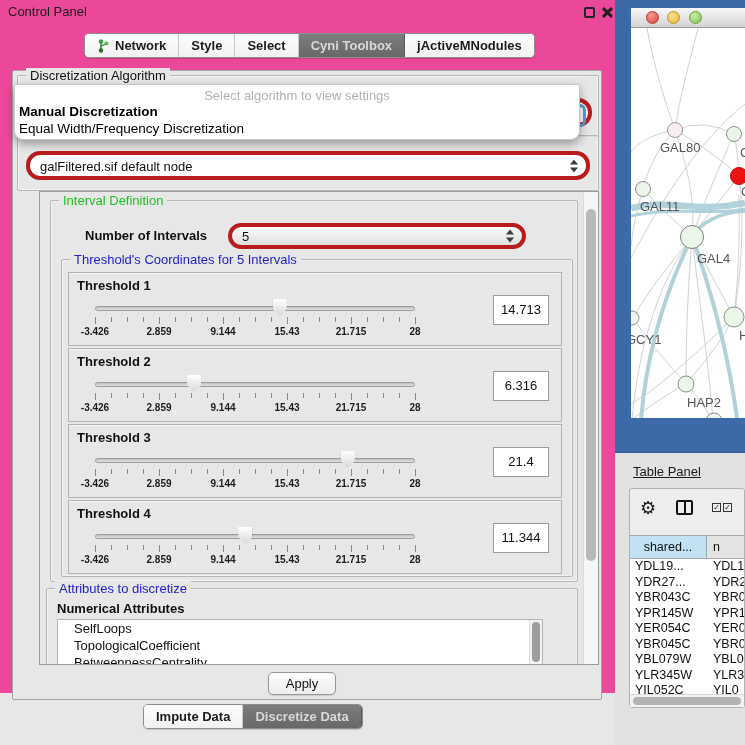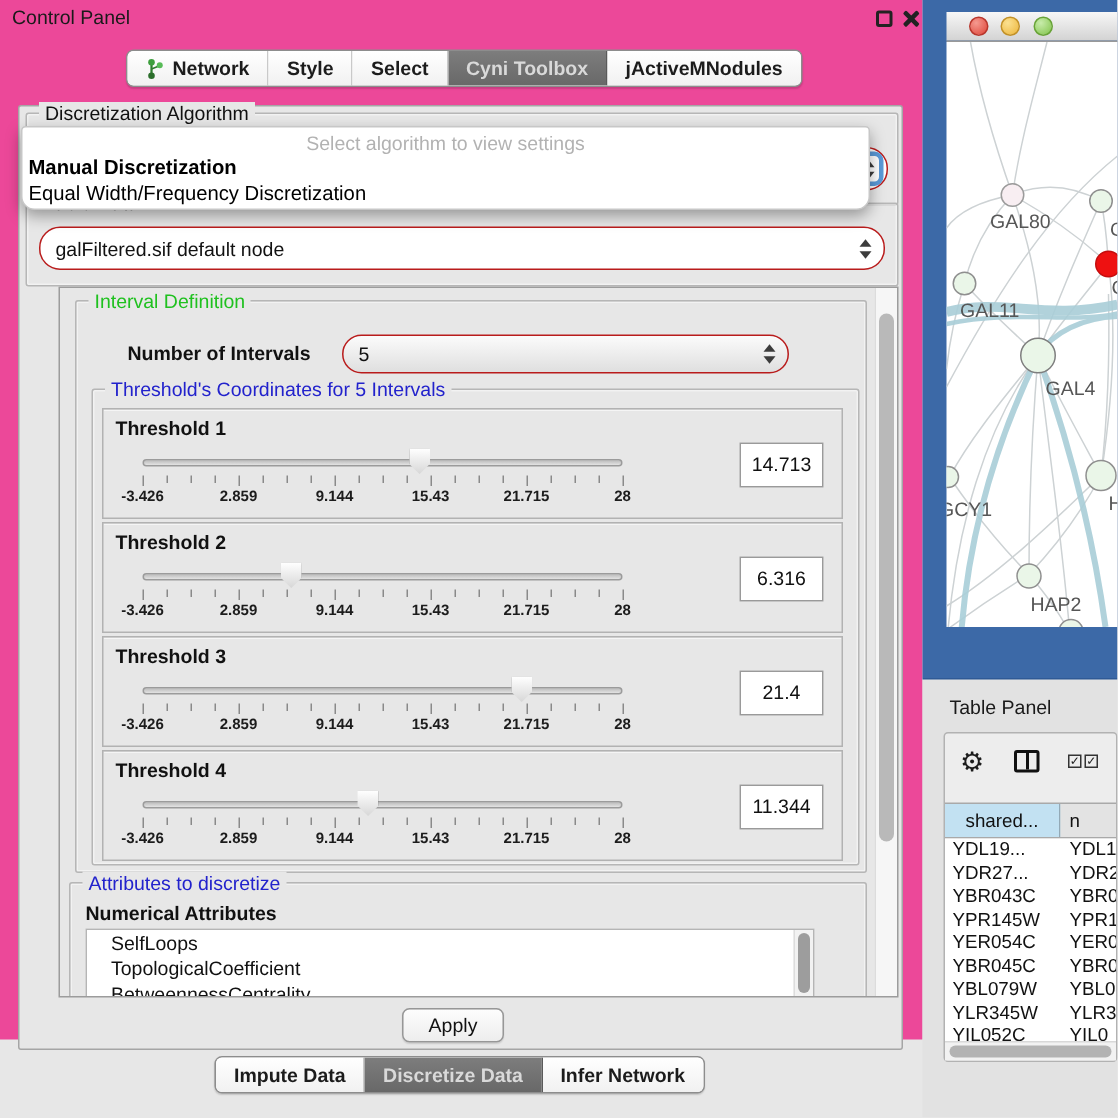--- a/index.html
+++ b/index.html
@@ -25,21 +25,21 @@
   .bottom-tabbar { left:143px; top:704px; }
 
   .net-tab-icon { display:inline-block; width:13px; height:14px; }
 
   .content-box { position:absolute; left:12px; top:70px; width:590px; height:630px; border:1px solid #a5a5a5; border-radius:2px; background:#e7e7e7; }
 
   .group { position:absolute; border:1px solid #b6b6b6; border-radius:2px; box-shadow:inset 0 0 0 1px rgba(255,255,255,.45); }
   .gtitle { position:absolute; top:-8px; left:8px; background:#e7e7e7; padding:0 4px; font-size:13px; line-height:15px; white-space:nowrap; }
 
   .algo-group { left:4px; top:4px; width:582px; height:62px; }
-  .combo { position:absolute; background:#fff; border:1px solid #b91c1c; border-radius:14px; font-size:13px; }
+  .combo { position:absolute; background:#fff; border:4px solid #b91c1c; border-radius:14px; font-size:13px; }
   .combo .combo-text { position:absolute; left:10px; top:50%; transform:translateY(-50%); white-space:nowrap; }
   .stepper { position:absolute; right:7px; top:50%; transform:translateY(-50%); width:9px; height:13px; }
   .arr-up,.arr-down { position:absolute; left:0; width:0; height:0; border-left:4.5px solid transparent; border-right:4.5px solid transparent; }
   .arr-up { top:0; border-bottom:5px solid #3c3c3c; }
   .arr-down { bottom:0; border-top:5px solid #3c3c3c; }
   .algo-combo { left:6px; top:22px; right:6px; height:29px; }
   .focus-ring { position:absolute; right:2px; top:2px; width:21px; height:23px; border:3px solid #5a9ad8; border-radius:6px; }
 
   
   .popup { position:absolute; left:14px; top:84px; width:566px; height:56px; background:#fff; border:1px solid #c7c7c7; border-radius:3px 3px 9px 9px; box-shadow:0 4px 10px rgba(0,0,0,.35); z-index:30; }
@@ -88,21 +88,21 @@
   .net-window { position:absolute; left:615px; top:0; width:130px; height:452px; background:#3c69a7; }
   .net-titlebar { position:absolute; left:16px; top:8px; right:0; height:20px; background:linear-gradient(#f7f7f7,#d3d3d3); border-bottom:1px solid #999; }
   .light { position:absolute; top:3px; width:13px; height:13px; border-radius:50%; }
   .light.red { left:15px; background:radial-gradient(circle at 35% 30%, #f59a90, #de4437); border:1px solid #b8362c; }
   .light.yellow { left:36px; background:radial-gradient(circle at 35% 30%, #fbe191, #ecb53a); border:1px solid #c29127; }
   .light.green { left:58px; background:radial-gradient(circle at 35% 30%, #c8ecab, #81c34a); border:1px solid #68a337; }
   .net-canvas { position:absolute; left:16px; top:28px; width:114px; height:390px; background:#fff; }
 
   
   .table-section { position:absolute; left:615px; top:452px; width:130px; height:293px; background:#e2e2e2; border-top:1px solid #2f5a96; }
-  .tp-title { position:absolute; left:18px; top:11px; font-size:13px; color:#1a1a1a; }
+  .tp-title { position:absolute; left:18px; top:11px; font-size:13px; color:#1a1a1a;text-decoration:underline; }
   .tp-panel { position:absolute; left:14px; top:35px; width:116px; height:220px; background:#ededed; border:1px solid #b2b2b2; border-radius:3px; }
   .tp-toolbar { position:absolute; left:0; top:0; width:100%; height:40px; }
   .gear-icon { position:absolute; left:10px; top:8px; font-size:18px; color:#1c1c1c; }
   .split-icon { position:absolute; left:46px; top:11px; width:17px; height:15px; border:2px solid #111; border-radius:2px; }
   .split-icon::before { content:""; position:absolute; left:5.5px; top:0; width:2px; height:11px; background:#111; }
   .checks-icon { position:absolute; left:82px; top:14px; display:flex; gap:2px; }
   .cbx { width:9px; height:9px; border:1.5px solid #333; font-size:8px; line-height:7px; text-align:center; color:#222; }
   .tp-header { position:absolute; left:0; top:46px; width:100%; height:24px; display:flex; border-top:1px solid #a9a9a9; border-bottom:1px solid #a9a9a9; }
   .th1 { width:77px; background:#c2e1f2; border-right:1px solid #93a9b6; font-size:12.5px; text-align:center; line-height:22px; overflow:hidden; white-space:nowrap; }
   .th2 { flex:1; background:#e3e3e3; font-size:12.5px; padding-left:6px; line-height:22px; overflow:hidden; white-space:nowrap; }
@@ -370,23 +370,20 @@
     <div class="popup-opt">Equal Width/Frequency Discretization</div>
   </div>
 
   <div class="segbar bottom-tabbar">
     <div class="seg">
         <span>Impute Data</span>
       </div>
     <div class="seg selected">
         <span>Discretize Data</span>
       </div>
-    <div class="seg">
-        <span>Infer Network</span>
-      </div>
   </div>
 </div>
 
 <div class="net-window">
   <div class="net-titlebar">
     <span class="light red"></span>
     <span class="light yellow"></span>
     <span class="light green"></span>
   </div>
   <div class="net-canvas">

